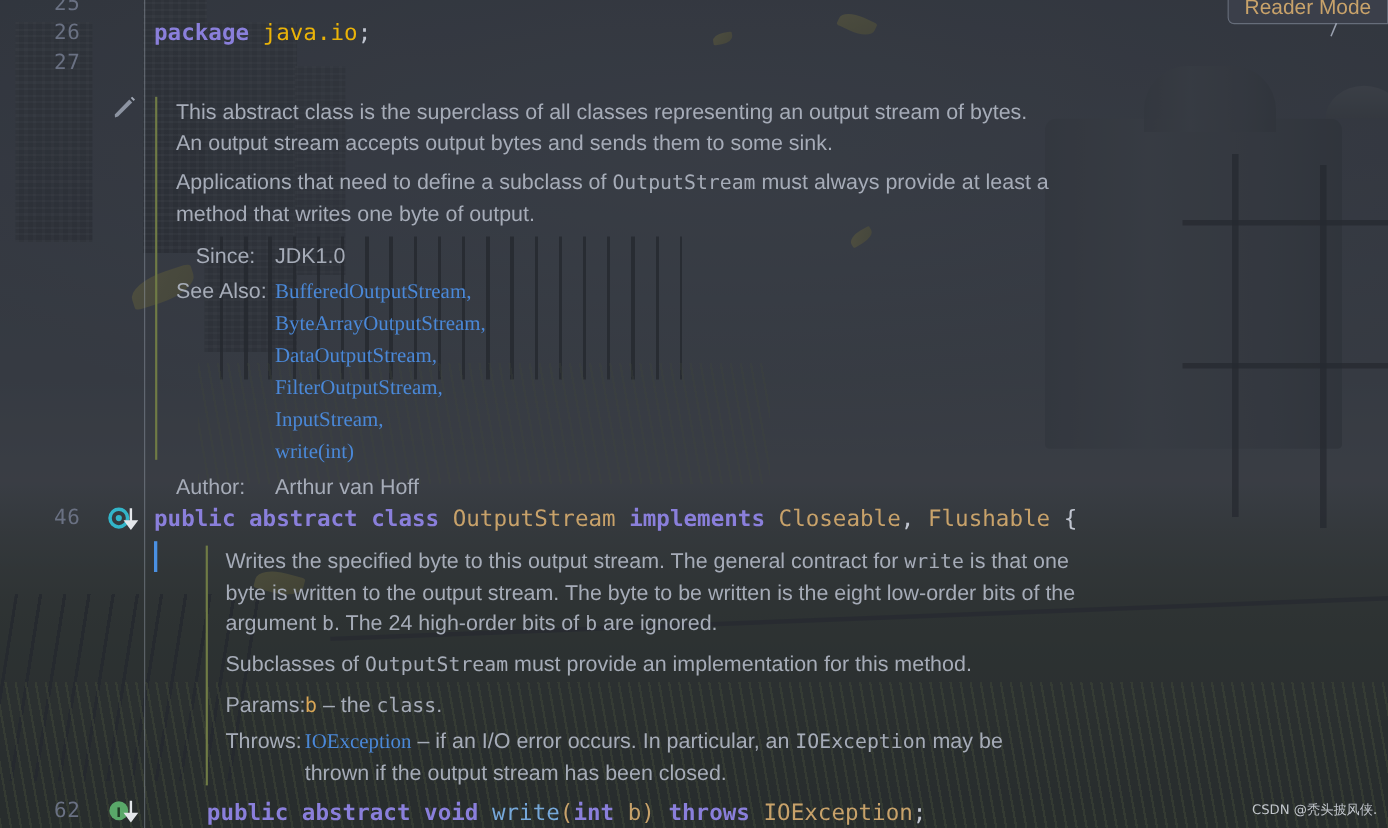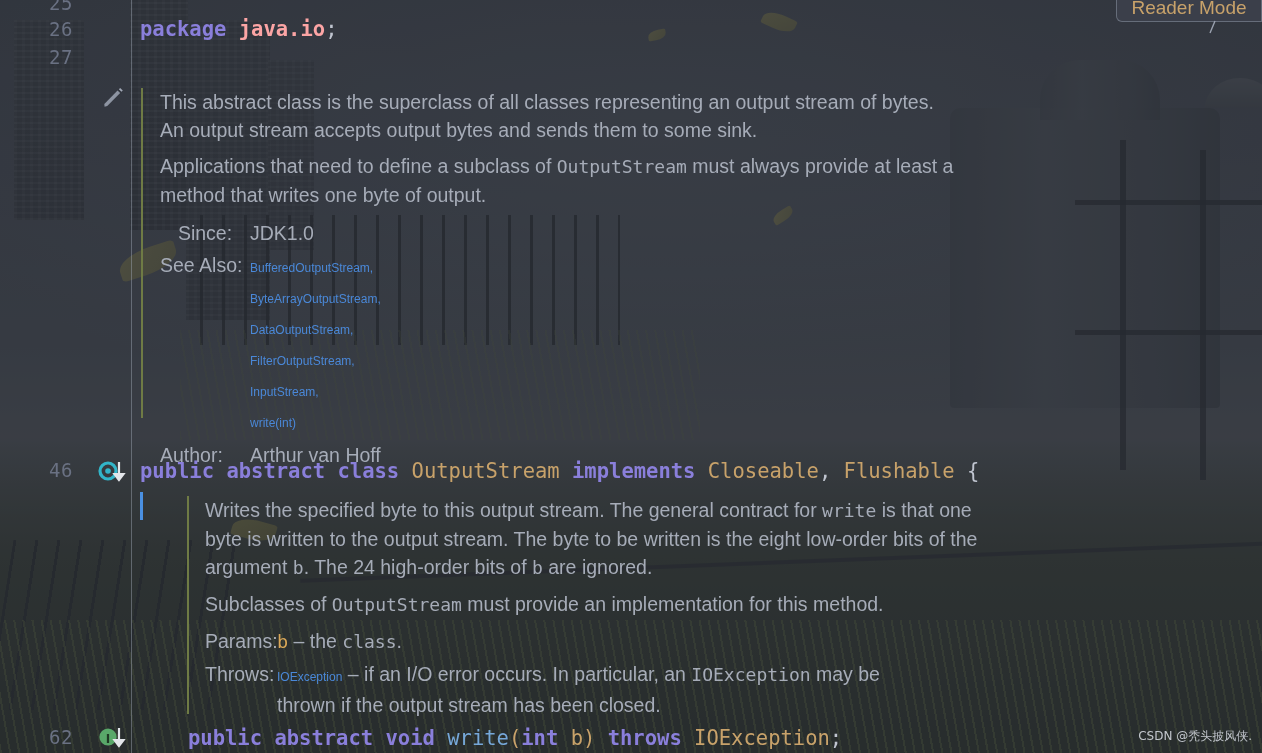--- a/index.html
+++ b/index.html
@@ -62,31 +62,31 @@
 
   .code-line{
     position:absolute; left:0;
     font-family:"DejaVu Sans Mono","Liberation Mono",monospace;
     font-size:20.5px; white-space:pre; letter-spacing:0px;
   }
   .kw{ color:#8a7fdb; font-weight:bold; }
   .type{ color:#c8a26a; }
   .fn{ color:#76a8d9; }
   .pun{ color:#c0c5d0; }
-  .pkg{ color:#fca5a5;font-weight:bold; }
+  .pkg{ color:#eab308; }
 
   
   .doc-block{ position:absolute; }
   .doc-bar{ position:absolute; width:2px; background:#6f7b45; }
   .doc-text{
     color:#a6acb8; font-size:19.5px; line-height:28px;
     font-family:"Liberation Sans", sans-serif;
   }
   .doc-text .c{ font-family:"DejaVu Sans Mono","Liberation Mono",monospace; font-size:18px; color:#a6acb8; }
-  .doc-text .lnk{ font-family:Liberation Sans, sans-serif; font-size:12px; color:#4a88d8; }
+  .doc-text .lnk{ font-family:Liberation Serif, serif; font-size:19px; color:#4a88d8; }
   .doc-text .param{ font-family:"DejaVu Sans Mono","Liberation Mono",monospace; font-size:18.5px; color:#d8a657; }
   .tag-row{ display:flex; }
   .tag-label{ color:#a6acb8; white-space:nowrap; }
   .tag-val{ color:#a6acb8; }
 
   #caret{ position:absolute; left:8px; top:492px; width:3px; height:28px; background:#4a90e2; z-index:6; }
 
   
   #reader-mode-popup{
     position:absolute; z-index:8; right:0; top:-24px;

